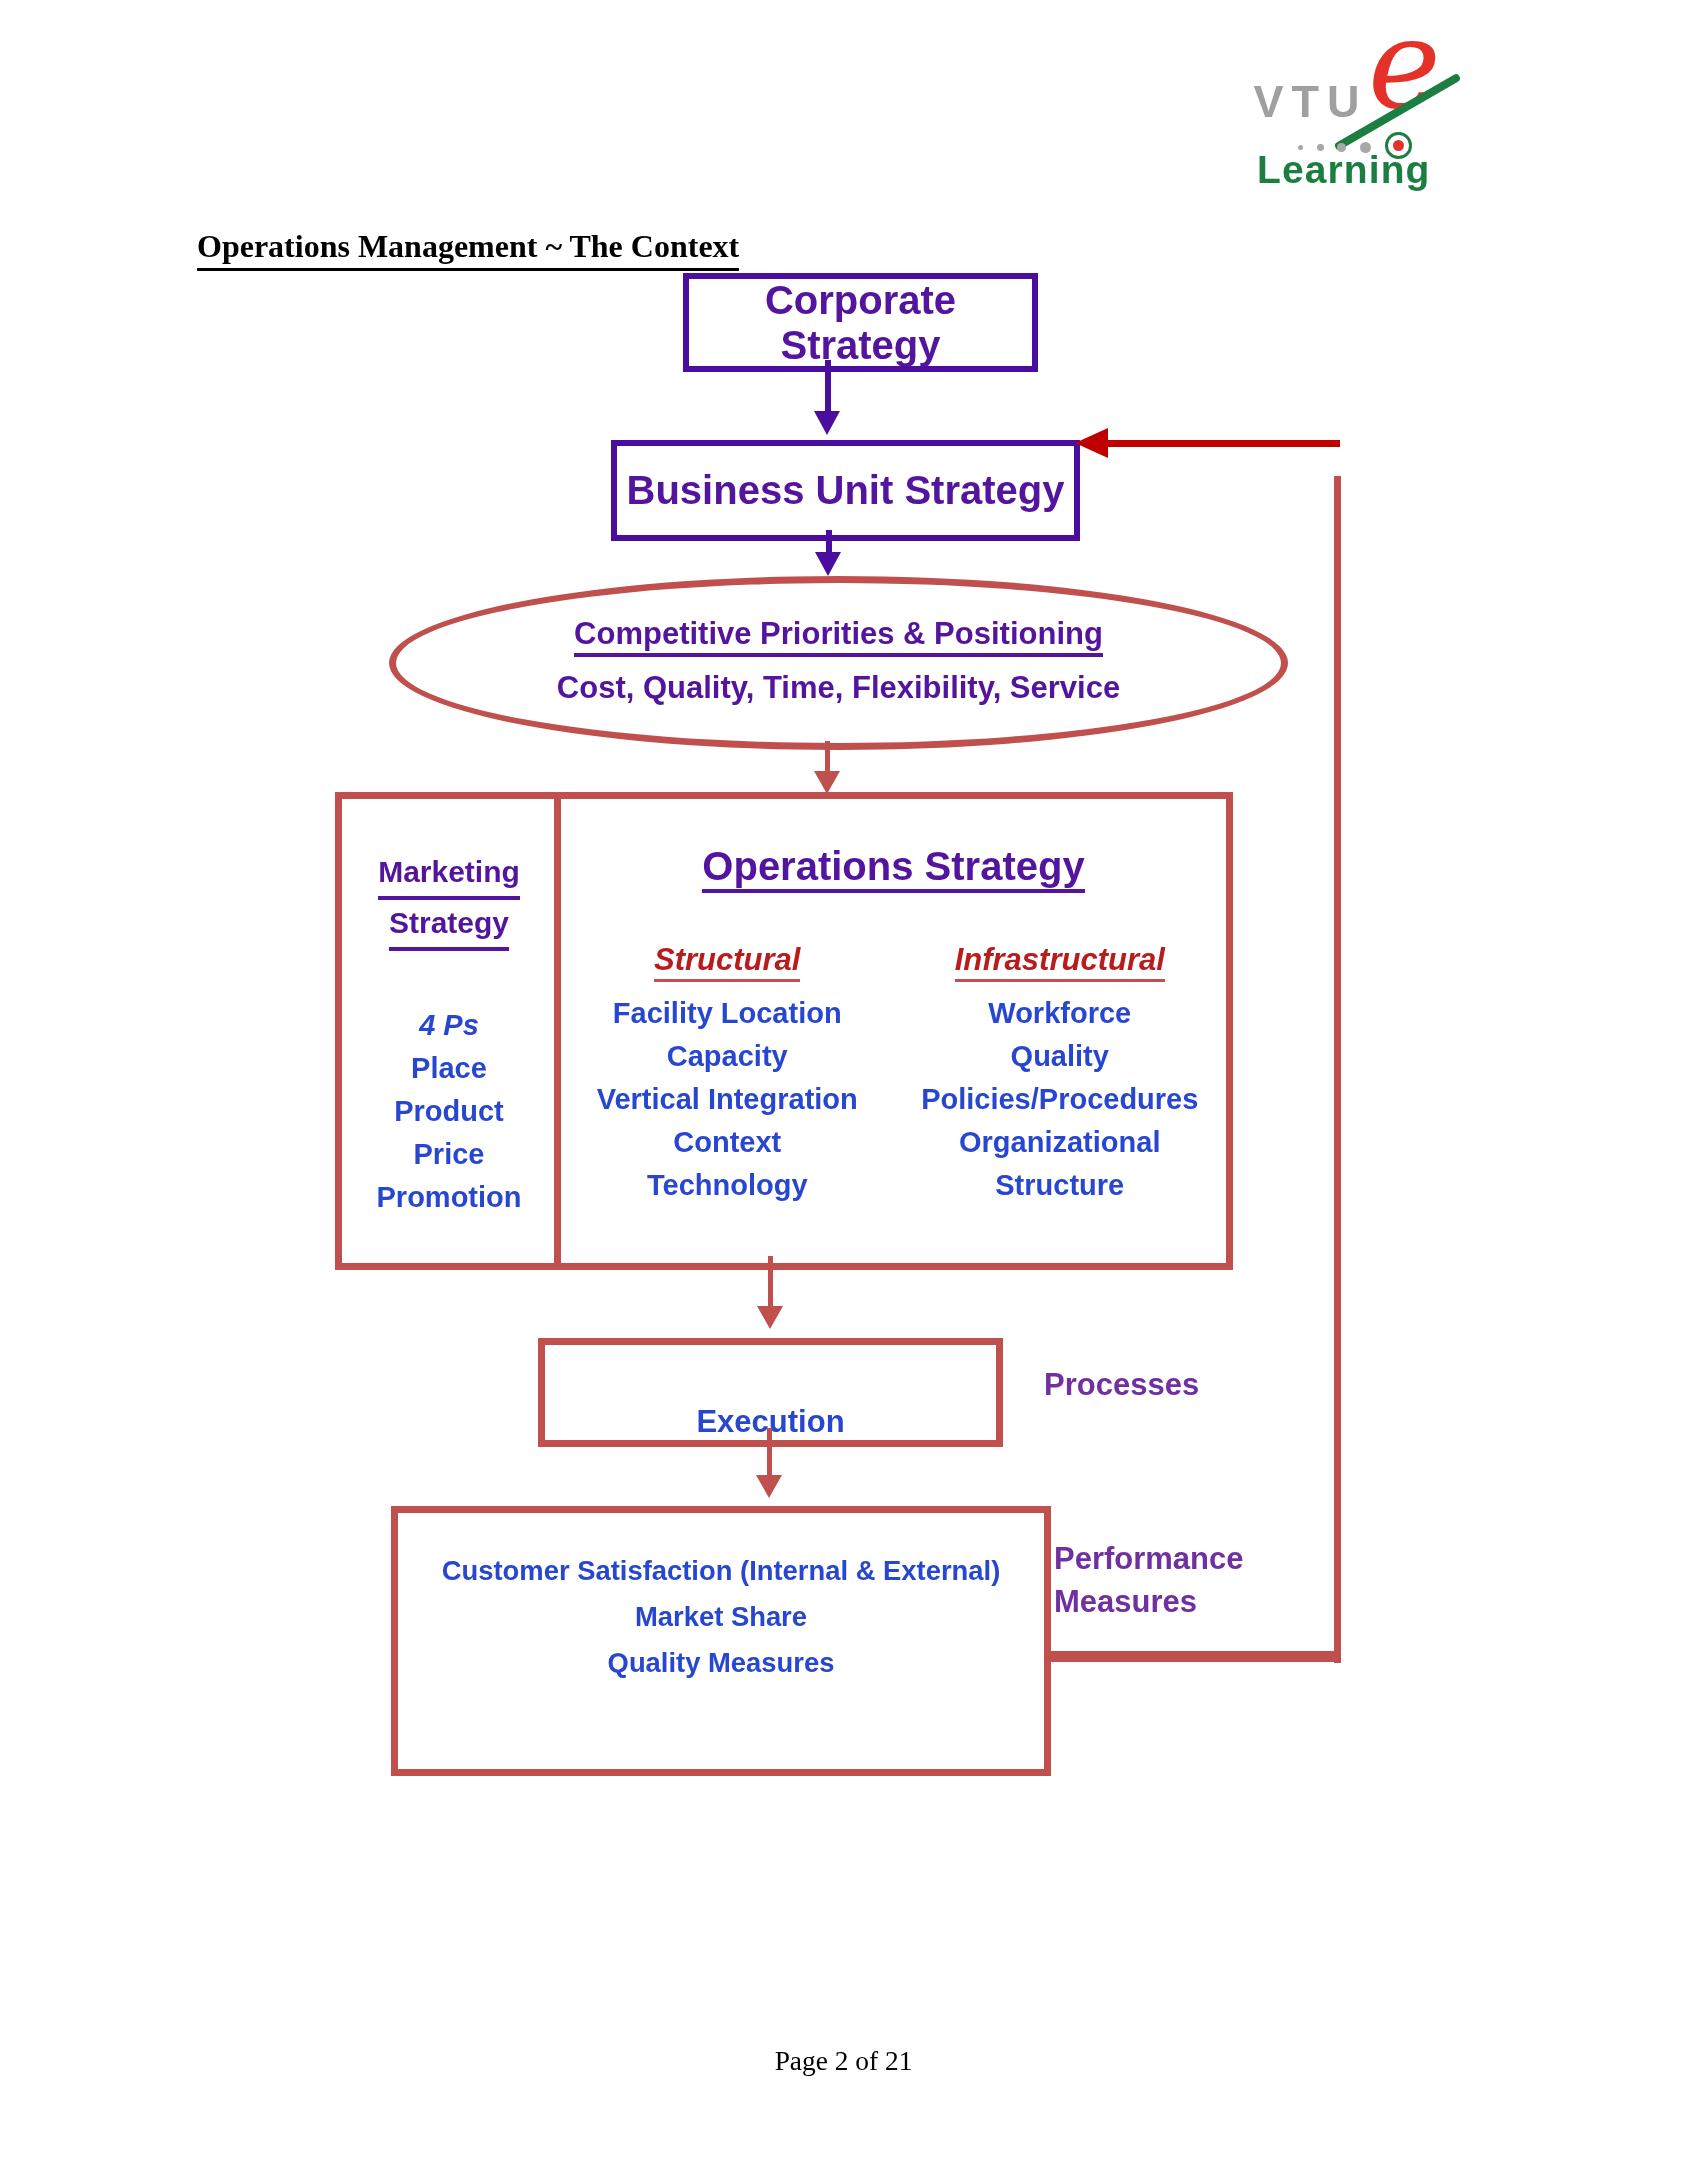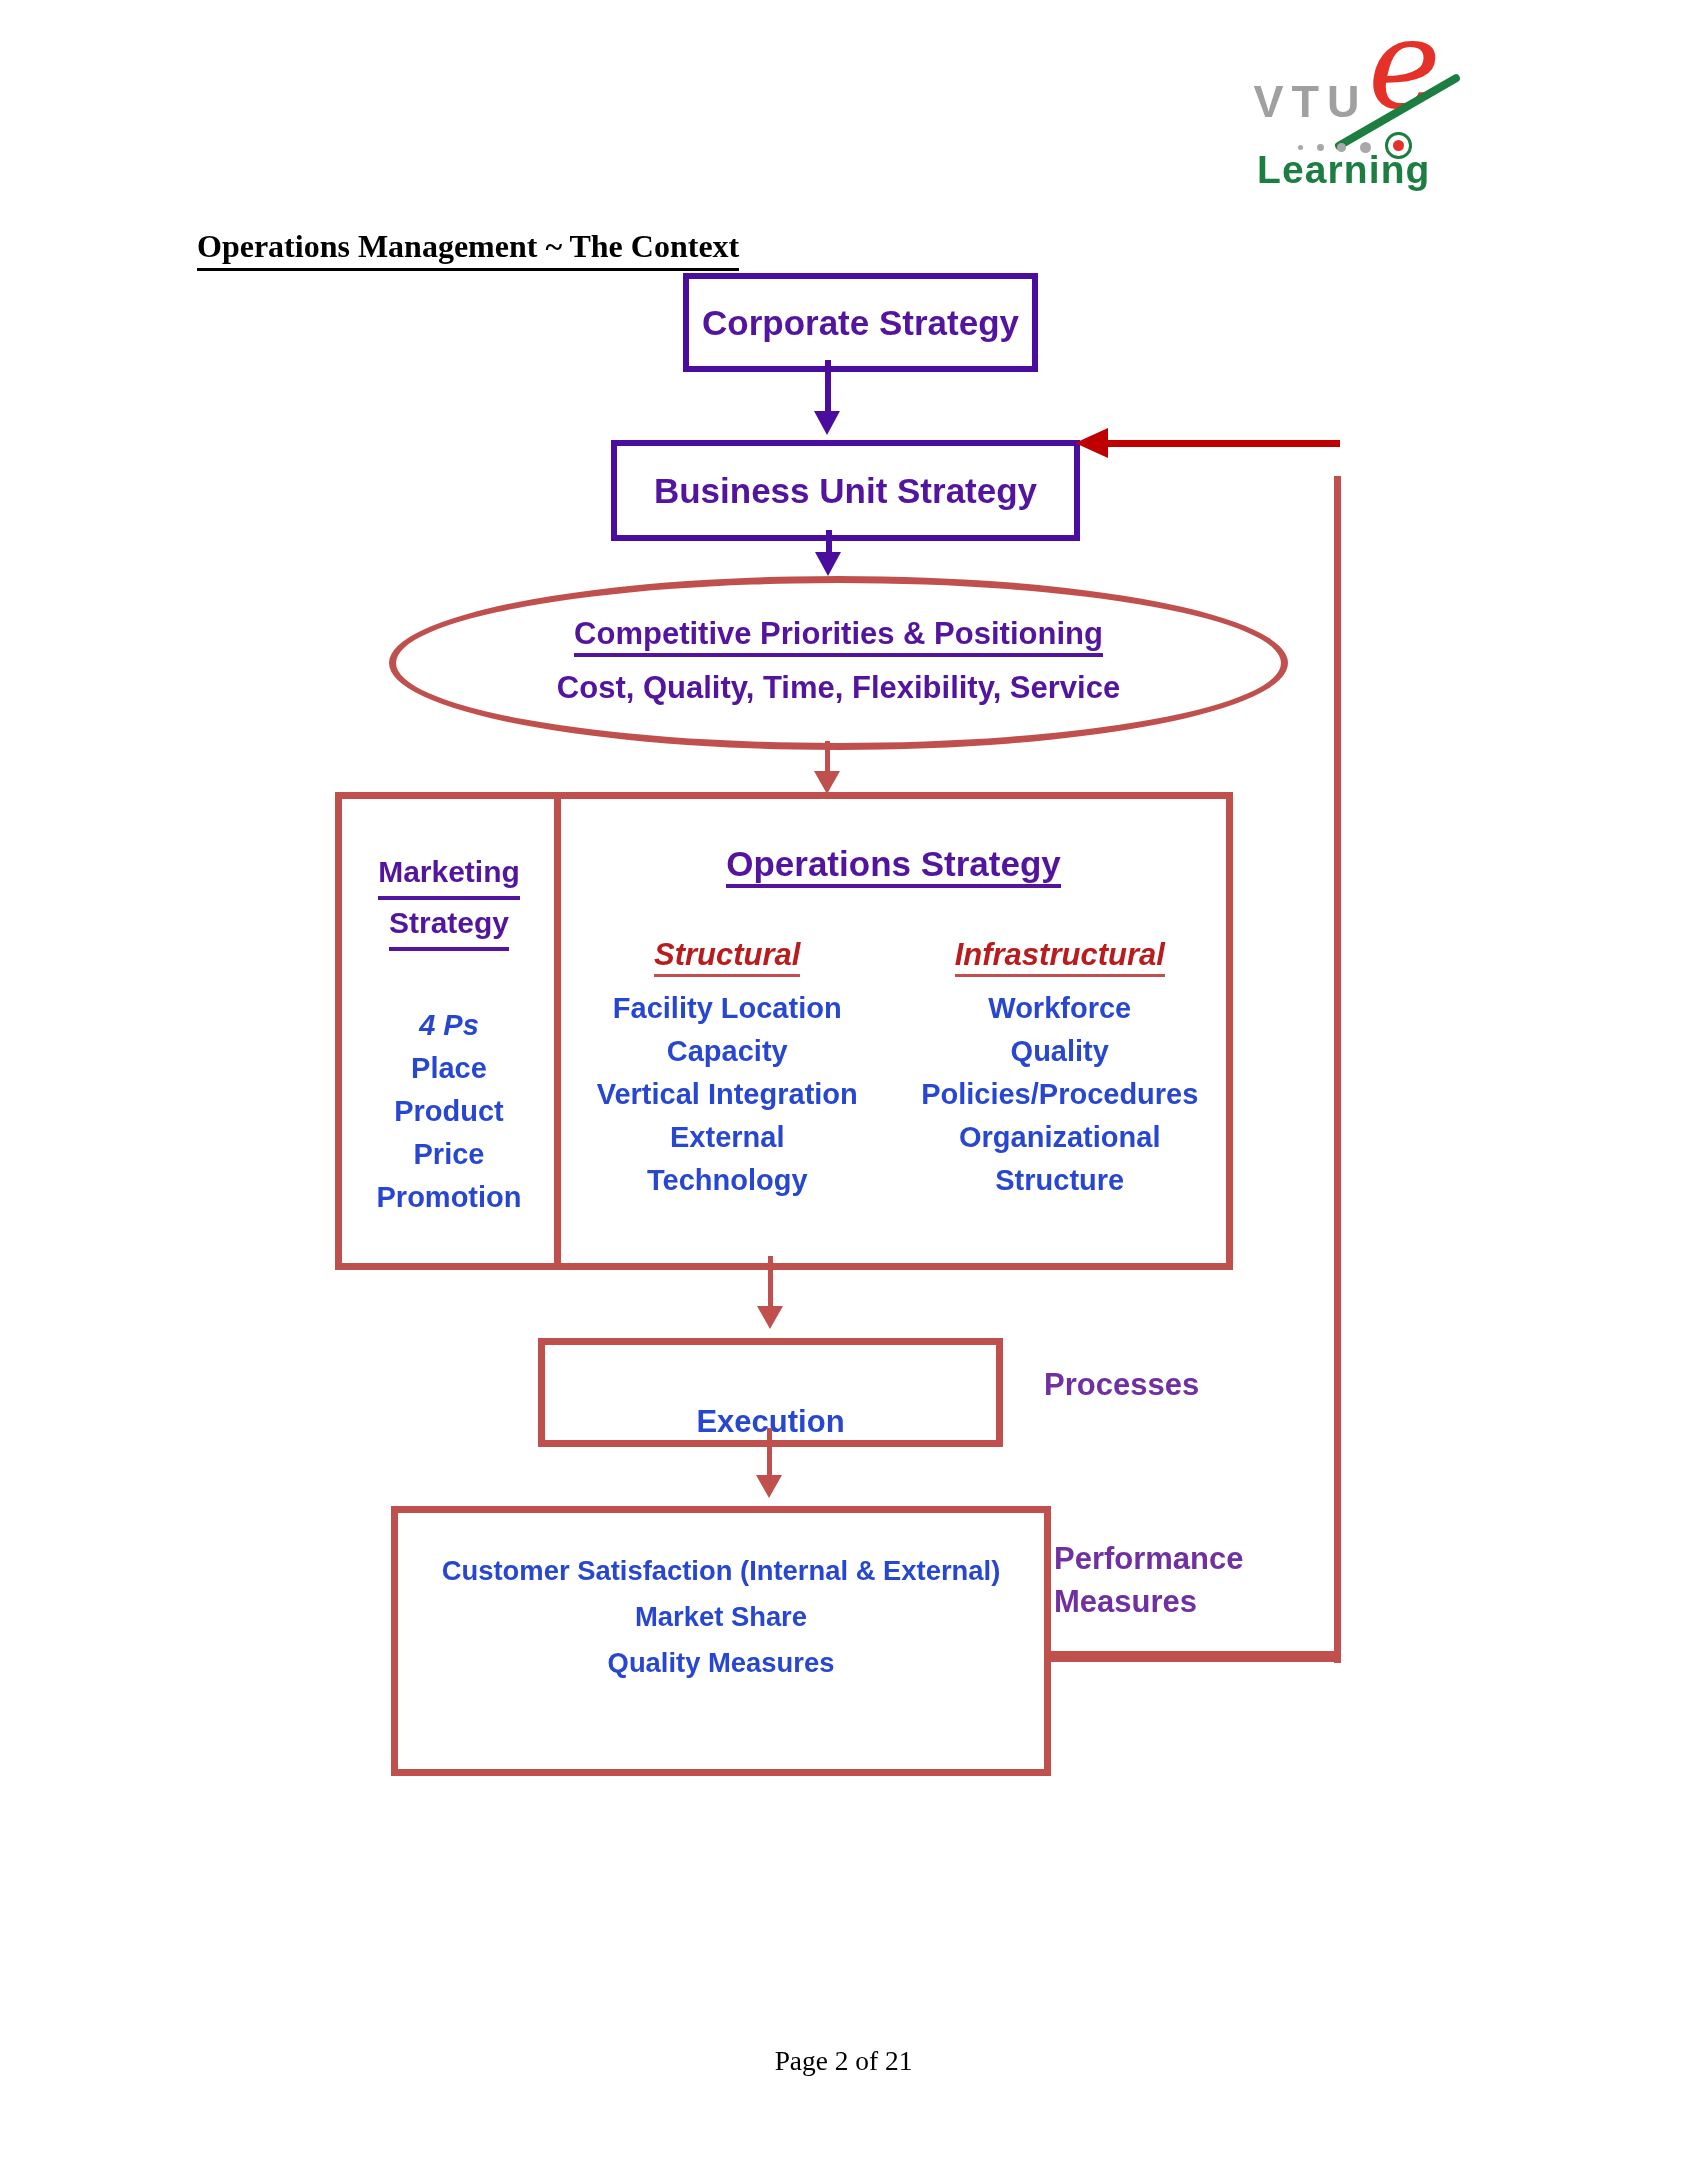--- a/index.html
+++ b/index.html
@@ -57,21 +57,21 @@
     font-size:39px; font-weight:bold; color:#1c7e41; letter-spacing:1.1px;
   }
   
   .fbox{
     position:absolute; background:#ffffff;
     display:flex; align-items:center; justify-content:center;
     text-align:center;
   }
   .purple-border{border:6.9px solid #4a0d9e;}
   .red-border{border:7.4px solid #c0504d;}
-  .purple-text{color:#53149e; font-weight:bold; font-size:35px;}
+  .purple-text{color:#53149e; font-weight:bold; font-size:40px;}
   .blue-text{color:#2847d0; font-weight:bold; font-size:29px;}
   .underline-purple{border-bottom:4px solid #53149e; padding-bottom:1.1px;}
   .underline-red{border-bottom:3.4px solid #c0504d; padding-bottom:1.1px;}
   .corporate{left:683px; top:273px; width:343px; height:87px;}
   .business{left:611px; top:440px; width:457px; height:89px;}
   .ellipse{
     position:absolute; left:389px; top:576px; width:885px; height:160px;
     border:7.4px solid #c0504d; border-radius:50%; background:#ffffff;
     display:flex; flex-direction:column; align-items:center; justify-content:center;
     text-align:center;
@@ -184,21 +184,21 @@
     <div class="ops-title">
       <span class="purple-text underline-purple">Operations Strategy</span>
     </div>
     <div class="ops-cols">
       <div class="ops-col">
         <span class="col-head underline-red">Structural</span>
         <div class="col-items blue-text">
           <div>Facility Location</div>
           <div>Capacity</div>
           <div>Vertical Integration</div>
-          <div>External</div>
+          <div>Context</div>
           <div>Technology</div>
         </div>
       </div>
       <div class="ops-col">
         <span class="col-head underline-red">Infrastructural</span>
         <div class="col-items blue-text">
           <div>Workforce</div>
           <div>Quality</div>
           <div>Policies/Procedures</div>
           <div>Organizational</div>

